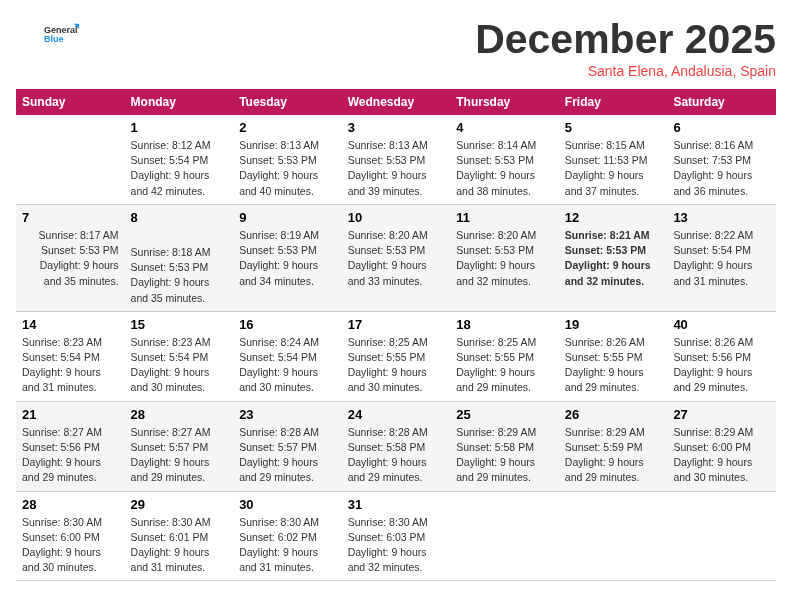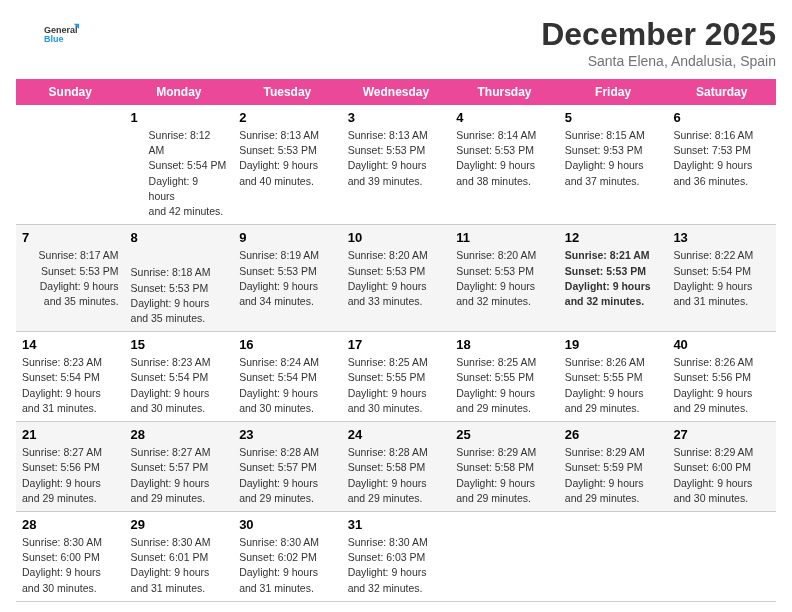--- a/index.html
+++ b/index.html
@@ -19,37 +19,37 @@
     }
     .logo {
       display: flex;
       align-items: center;
       gap: 4px;
     }
     .title-area {
       text-align: right;
     }
     .month-title {
-      font-size: 32px;
+      font-size: 41px;
       font-weight: bold;
       color: #333;
     }
     .subtitle {
       font-size: 14px;
-      color: #737373;
+      color: #ef4444;
     }
     table {
       width: 100%;
       border-collapse: collapse;
       font-size: 11px;
     }
     thead tr th {
-      background-color: #ec4899;
+      background-color: #be185d;
       color: #fff;
-      text-align: center;
+      text-align: left;
       padding: 6px 6px;
       font-size: 12px;
       font-weight: bold;
     }
     tbody tr {
       border-bottom: 1px solid #ccc;
     }
     tbody tr:nth-child(odd) {
       background: #fff;
     }
@@ -100,21 +100,21 @@
         <th>Thursday</th>
         <th>Friday</th>
         <th>Saturday</th>
       </tr>
   </thead>
   <tbody id="calendar-body">
       <tr>
         <td></td>
         <td>
           <div class="day-num">1</div>
-          <div class="day-info" style="white-space: pre-line; margin-left: 18px;">Sunrise: 8:12 AM
+          <div class="day-info" style="white-space: pre-line;">Sunrise: 8:12 AM
 Sunset: 5:54 PM
 Daylight: 9 hours
 and 42 minutes.</div>
         </td>
         <td>
           <div class="day-num">2</div>
           <div class="day-info" style="white-space: pre-line;">Sunrise: 8:13 AM
 Sunset: 5:53 PM
 Daylight: 9 hours
 and 40 minutes.</div>
@@ -129,21 +129,21 @@
         <td>
           <div class="day-num">4</div>
           <div class="day-info" style="white-space: pre-line;">Sunrise: 8:14 AM
 Sunset: 5:53 PM
 Daylight: 9 hours
 and 38 minutes.</div>
         </td>
         <td>
           <div class="day-num">5</div>
           <div class="day-info" style="white-space: pre-line;">Sunrise: 8:15 AM
-Sunset: 9:53 PM
+Sunset: 11:53 PM
 Daylight: 9 hours
 and 37 minutes.</div>
         </td>
         <td>
           <div class="day-num">6</div>
           <div class="day-info" style="white-space: pre-line;">Sunrise: 8:16 AM
 Sunset: 7:53 PM
 Daylight: 9 hours
 and 36 minutes.</div>
         </td>

